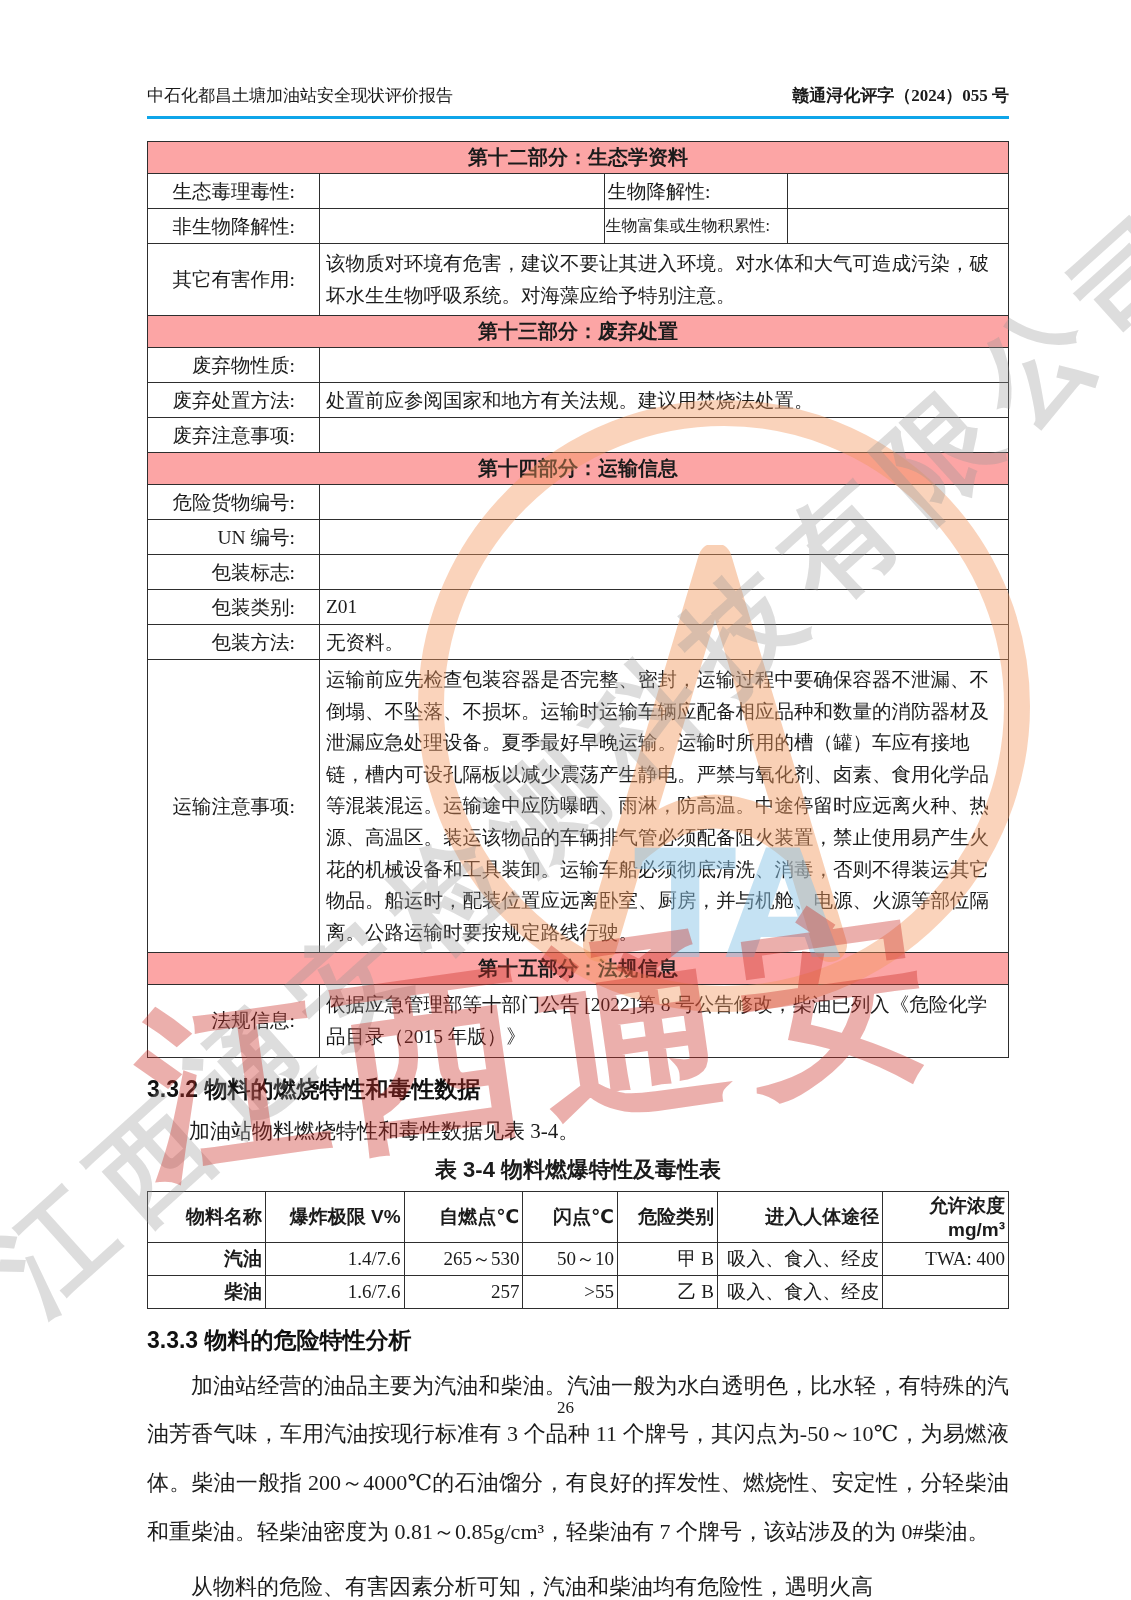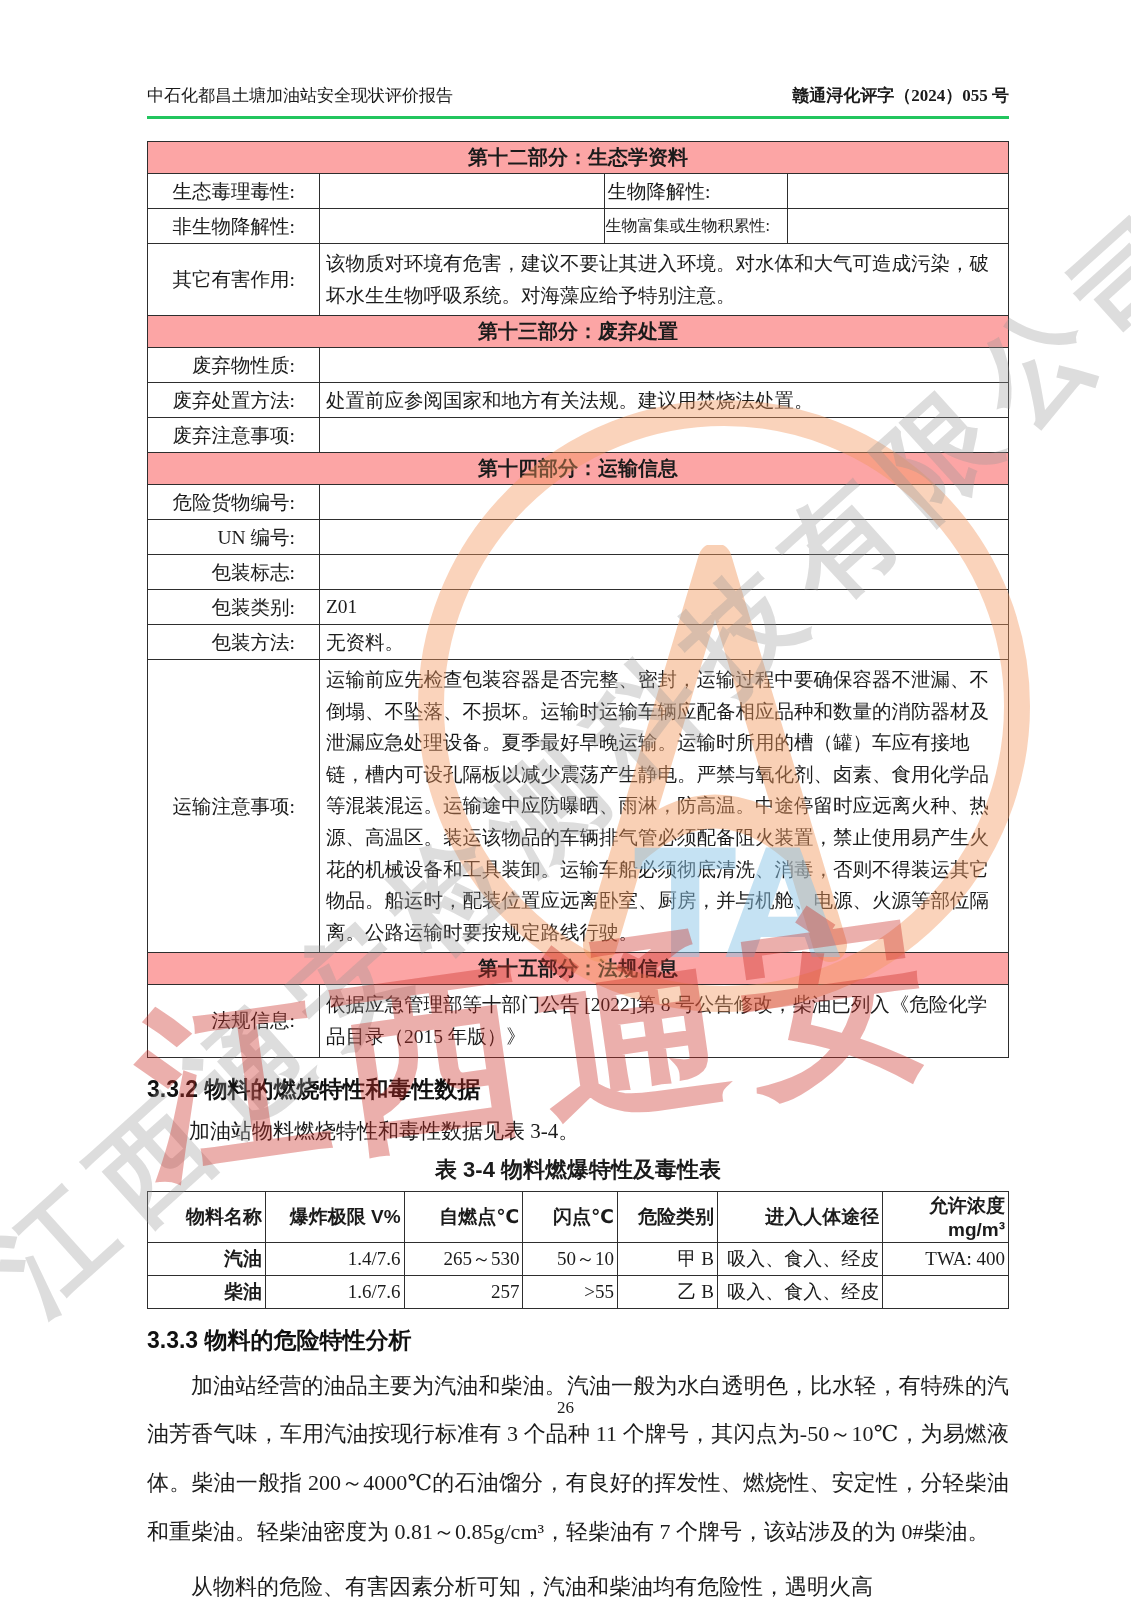--- a/index.html
+++ b/index.html
@@ -2,21 +2,21 @@
 <html><head>
 <meta charset="utf-8">
 <style>
   html,body{margin:0;padding:0;background:#fff;}
   .page{position:relative;width:1131px;height:1600px;background:#ffffff;overflow:hidden;
         font-family:"Liberation Serif","DejaVu Serif",serif;color:#1b1b1b;}
   .content{position:absolute;left:147px;top:84px;width:862px;}
 
   
   .docheader{display:flex;justify-content:space-between;align-items:flex-end;
-             font-size:17px;padding-bottom:9px;border-bottom:3px solid #22c55e;}
+             font-size:17px;padding-bottom:9px;border-bottom:3px solid #0ea5e9;}
   .docheader .right{font-weight:bold;}
 
   
   table.msds{width:100%;border-collapse:collapse;margin-top:22px;font-size:19.5px;}
   table.msds td{border:1.6px solid #2e2e2e;padding:2px 5px;height:30px;vertical-align:middle;}
   table.msds tr.sec td{background:#fca5a5;text-align:center;font-weight:bold;font-size:20px;height:24px;
                        font-family:"Liberation Sans","DejaVu Sans",sans-serif;}
   table.msds td.lbl{text-align:right;padding-right:24px;white-space:nowrap;}
   table.msds td.lbl2{text-align:left;padding-left:3px;white-space:nowrap;}
   table.msds td.tight{font-size:16px;padding-left:1px;padding-right:17px;}

